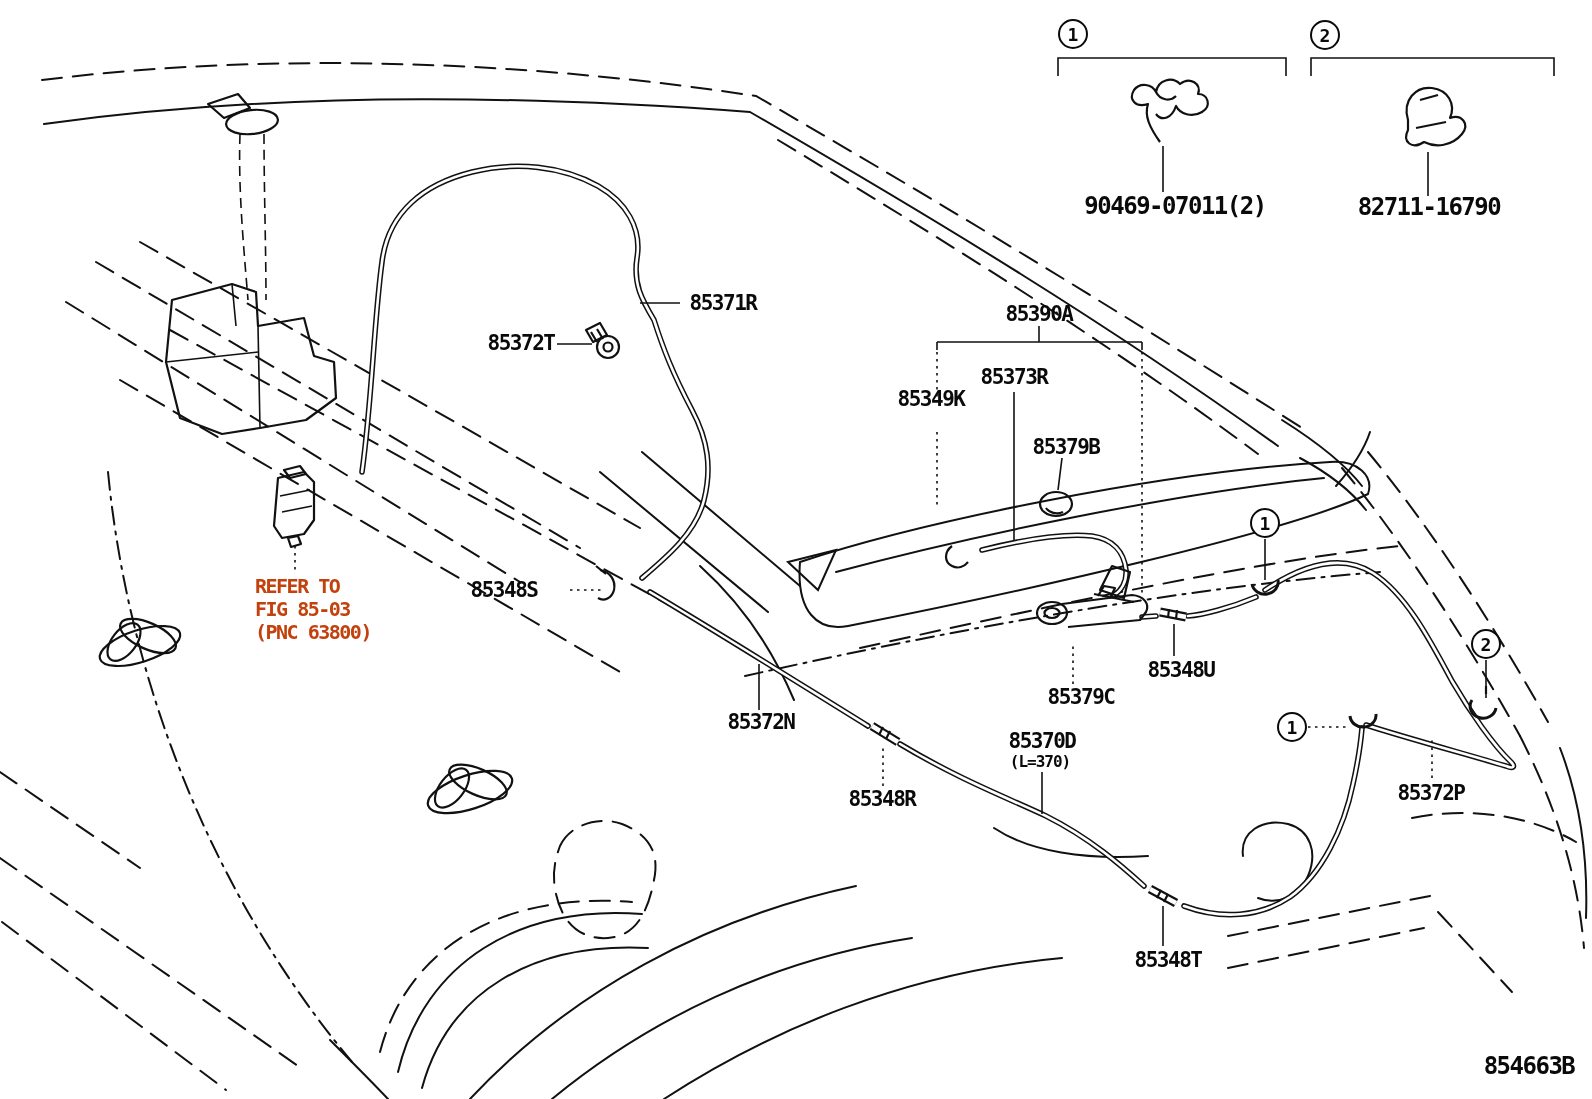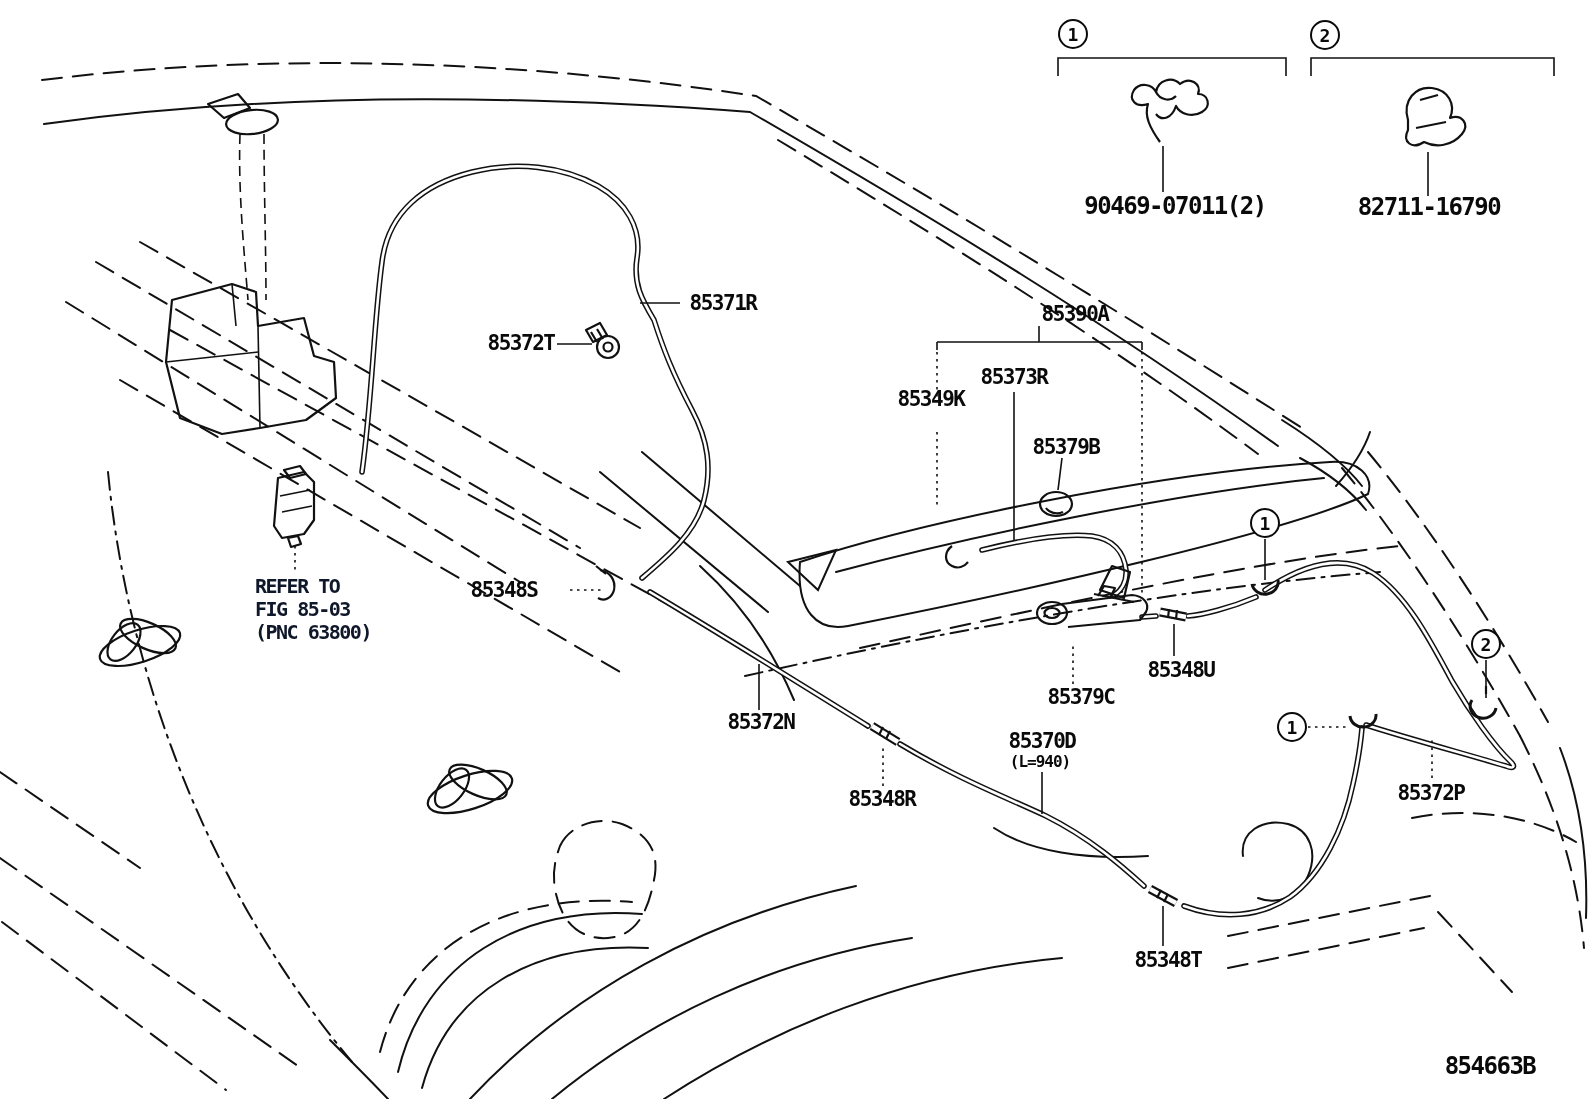--- a/index.html
+++ b/index.html
@@ -10,21 +10,21 @@
        font:700 21px "DejaVu Sans Mono",monospace;color:#0a0a0a;
        letter-spacing:-1.5px;white-space:nowrap;}
   .lbl.small{font-size:16px;letter-spacing:-1px;}
   .lbl.code{font-size:24px;}
   .callout{position:absolute;width:30px;height:30px;box-sizing:border-box;
        border:2.5px solid #0a0a0a;border-radius:50%;background:#fff;
        display:flex;align-items:center;justify-content:center;
        font:700 18px "DejaVu Sans Mono",monospace;color:#0a0a0a;
        transform:translate(-50%,-50%);}
   .noteblock{position:absolute;font:700 20px "DejaVu Sans Mono",monospace;
-       color:#0f172a;letter-spacing:-1.5px;line-height:23px;white-space:nowrap;}
+       color:#c2410c;letter-spacing:-1.5px;line-height:23px;white-space:nowrap;}
   .noteblock div{white-space:nowrap;}
   
   .ln{stroke:#111;fill:none;stroke-width:2;stroke-linecap:round;}
   .thin{stroke:#111;fill:none;stroke-width:1.6;}
   .dash{stroke-dasharray:20,11;}
   .dashdot{stroke-dasharray:18,7,3,7;}
   .dot{stroke-dasharray:2.5,4.5;}
   .hose-outer{stroke:#111;stroke-width:5.6;fill:none;stroke-linecap:round;}
   .hose-inner{stroke:#fff;stroke-width:2.6;fill:none;stroke-linecap:round;}
   .part{stroke:#111;stroke-width:2.2;fill:none;stroke-linejoin:round;}
@@ -256,38 +256,38 @@
   </g>
   <g class="part">
     <path d="M1408,120 C1402,100 1416,86 1432,88 C1448,90 1456,104 1450,118 C1462,114 1470,124 1462,134 C1452,146 1436,148 1424,142 C1412,150 1402,142 1408,130 Z"></path>
     <path d="M1420,100 L1438,95"></path>
     <path d="M1416,128 L1446,122"></path>
   </g>
 </svg>
 
 <div class="lbl" style="left:723px;top:303px">85371R</div>
 <div class="lbl" style="left:521px;top:343px">85372T</div>
-<div class="lbl" style="left:1075px;top:314px">85390A</div>
+<div class="lbl" style="left:1039px;top:314px">85390A</div>
 <div class="lbl" style="left:1014px;top:377px">85373R</div>
 <div class="lbl" style="left:931px;top:399px">85349K</div>
 <div class="lbl" style="left:1066px;top:447px">85379B</div>
 <div class="lbl" style="left:504px;top:590px">85348S</div>
 <div class="lbl" style="left:761px;top:722px">85372N</div>
 <div class="lbl" style="left:882px;top:799px">85348R</div>
 <div class="lbl" style="left:1081px;top:697px">85379C</div>
 <div class="lbl" style="left:1181px;top:670px">85348U</div>
 <div class="lbl" style="left:1042px;top:741px">85370D</div>
-<div class="lbl small" style="left:1040px;top:761px">(L=940)</div>
+<div class="lbl small" style="left:1040px;top:761px">(L=370)</div>
 <div class="lbl" style="left:1431px;top:793px">85372P</div>
 <div class="lbl" style="left:1168px;top:960px">85348T</div>
 
 <div class="lbl code" style="left:1175px;top:206px">90469-07011(2)</div>
 <div class="lbl code" style="left:1429px;top:207px">82711-16790</div>
 
-<div class="lbl code" style="left:1490px;top:1066px">854663B</div>
+<div class="lbl code" style="left:1529px;top:1066px">854663B</div>
 
 <div class="noteblock" style="left:255px;top:575px">
   <div>REFER TO</div>
   <div>FIG 85-03</div>
   <div>(PNC 63800)</div>
 </div>
 
 <div class="callout" style="left:1073px;top:34px">1</div>
 <div class="callout" style="left:1325px;top:35px">2</div>
 <div class="callout" style="left:1265px;top:523px">1</div>

